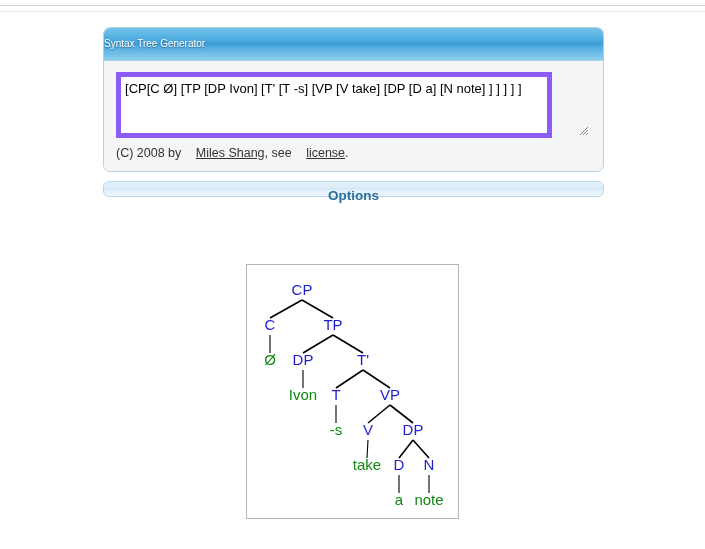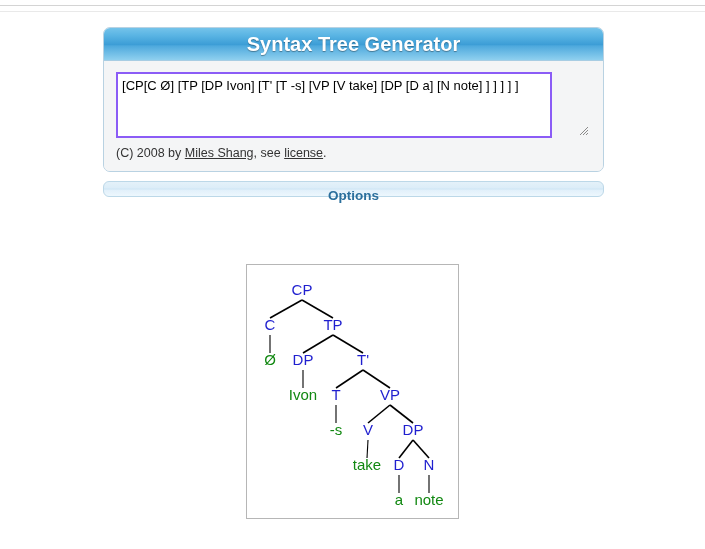--- a/index.html
+++ b/index.html
@@ -47,23 +47,23 @@
     box-sizing: border-box;
     border: 1px solid #b9d2e2;
     border-radius: 7px;
     background: #f5f6f7;
     overflow: hidden;
   }
 
   .panel-header {
     height: 32px;
     line-height: 32px;
-    text-align: center;
-    font-size: 20px;
-    font-weight: bold;
+    text-align: left;
+    font-size: 10px;
+    font-weight: normal;
     color: #ffffff;
     text-shadow: 0 1px 1px rgba(0,0,0,0.35);
     background: linear-gradient(to bottom,
         #74c3ea 0%,
         #5bb5e4 22%,
         #3c9dd6 52%,
         #4ea9dd 56%,
         #8fd0ef 100%);
     border-bottom: 1px solid #a8cde3;
   }
@@ -76,21 +76,21 @@
   .ta-wrap {
     position: relative;
   }
 
   .tree-input {
     display: block;
     box-sizing: border-box;
     width: 436px;
     height: 66px;
     padding: 4px 5px 3px 4px;
-    border: 2px solid #8b5cf6;
+    border: 5px solid #8b5cf6;
     background: #ffffff;
     color: #000000;
     font-family: "Liberation Sans", sans-serif;
     font-size: 13px;
     line-height: 15px;
     resize: none;
     outline: none;
     overflow: hidden;
     white-space: pre-wrap;
     word-break: break-word;
@@ -118,20 +118,21 @@
   }
 
   .credit {
     margin-top: 8px;
     font-size: 12.5px;
     color: #333333;
     line-height: 15px;
   }
   .credit a {
     color: #333333;
+    margin-left: 11px;
   }
 
   
   .bar {
     position: absolute;
     left: 103px;
     width: 501px;
     height: 16px;
     box-sizing: border-box;
     border: 1px solid #bcd8e8;

